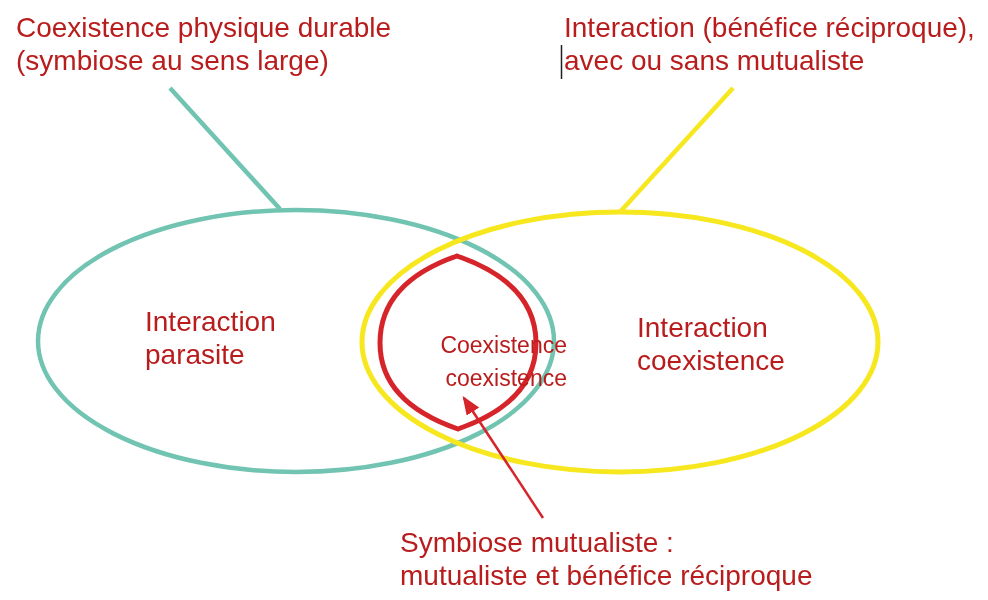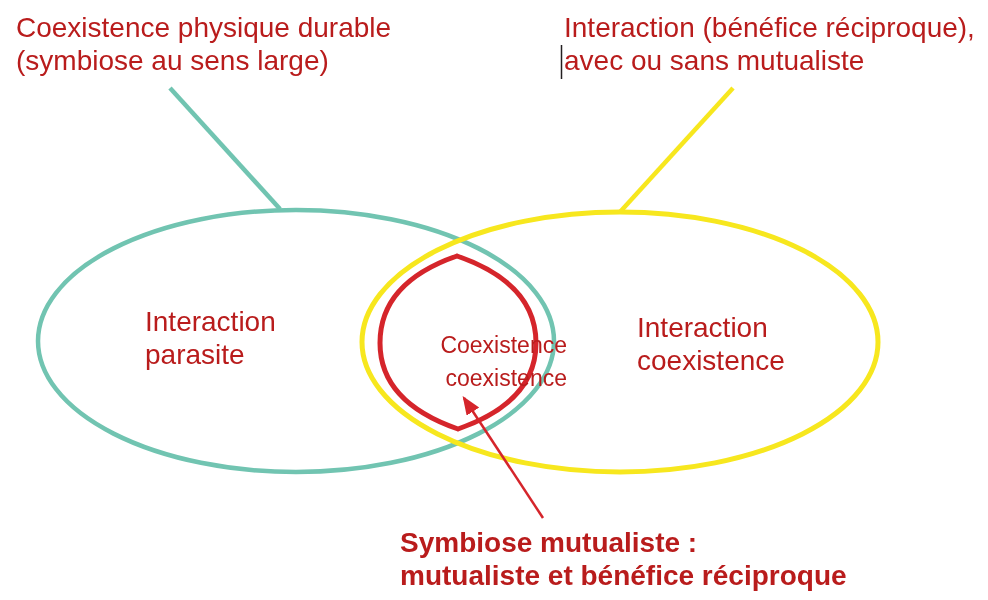--- a/index.html
+++ b/index.html
@@ -84,18 +84,18 @@
   <div class="label" style="left:637px; top:311px;">
     <span class="ln">Interaction</span>
     <span class="ln">coexistence</span>
   </div>
 
   <div class="label lens-label" style="left:347px; top:299px; width:220px;">
     <span class="ln">Coexistence</span>
     <span class="ln">coexistence</span>
   </div>
 
-  <div class="label" style="left:400px; top:526px;font-weight:bold;">
+  <div class="label" style="left:400px; top:526px;">
     <span class="ln">Symbiose mutualiste :</span>
     <span class="ln">mutualiste et bénéfice réciproque</span>
   </div>
 
 </div>
 
 </body></html>

